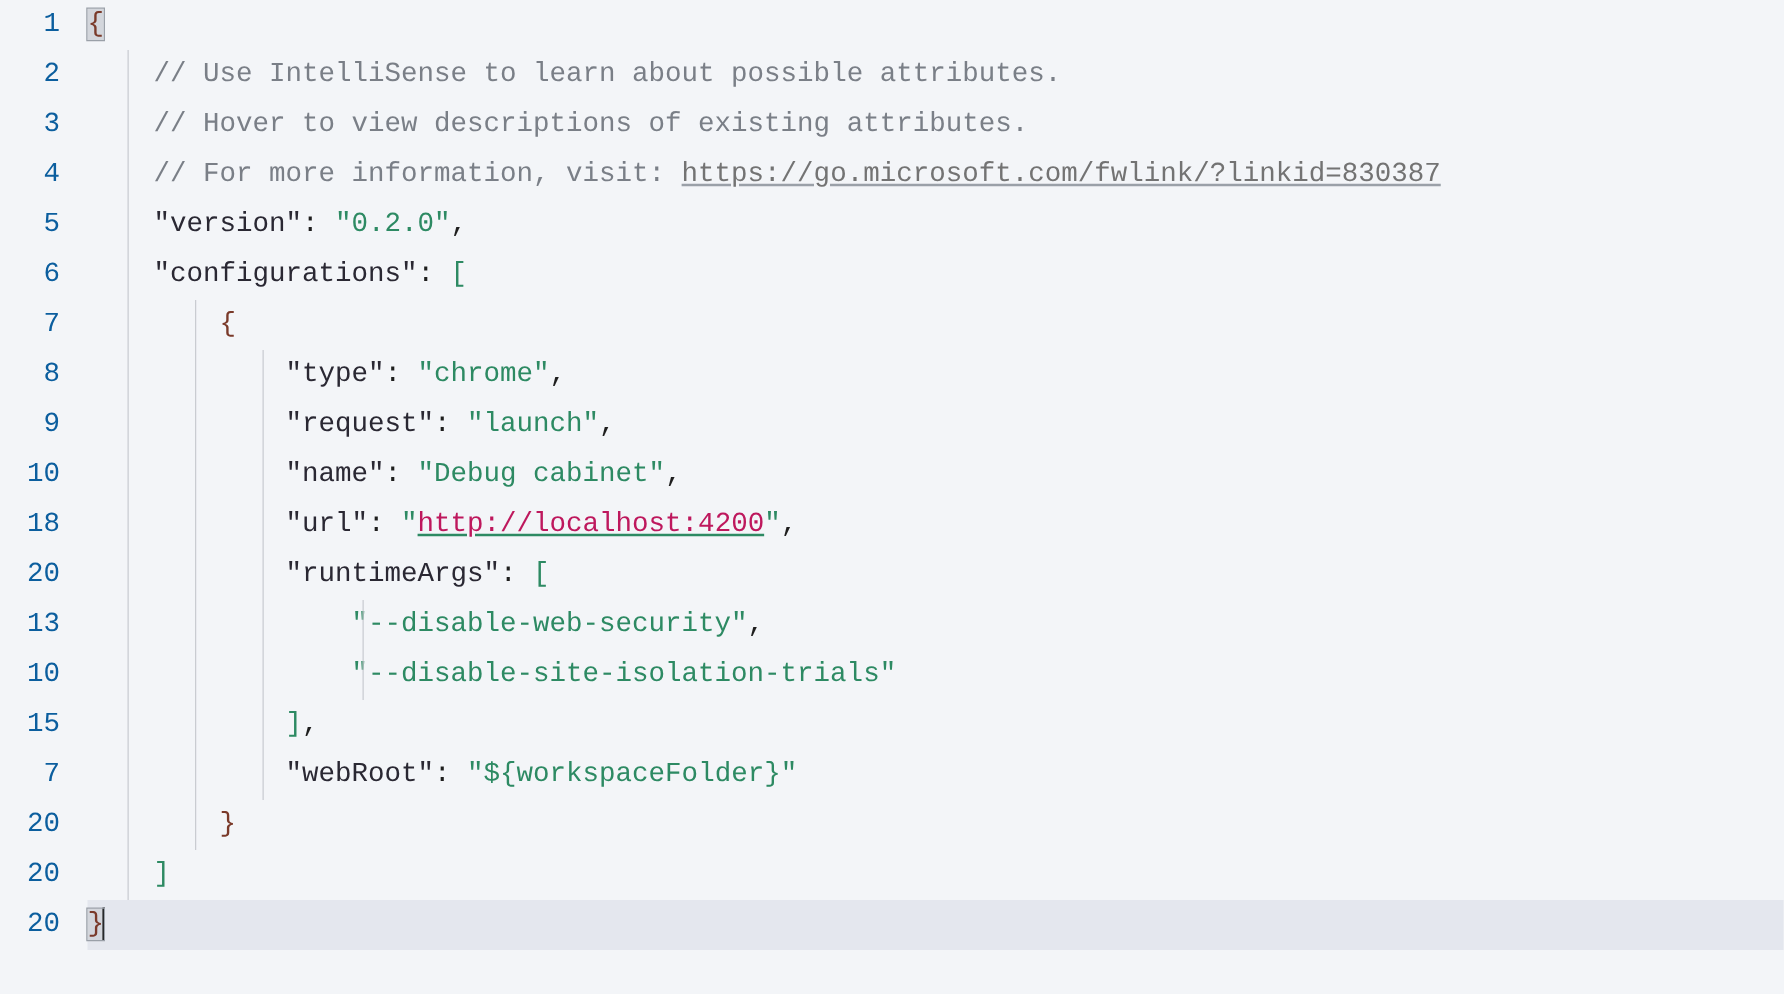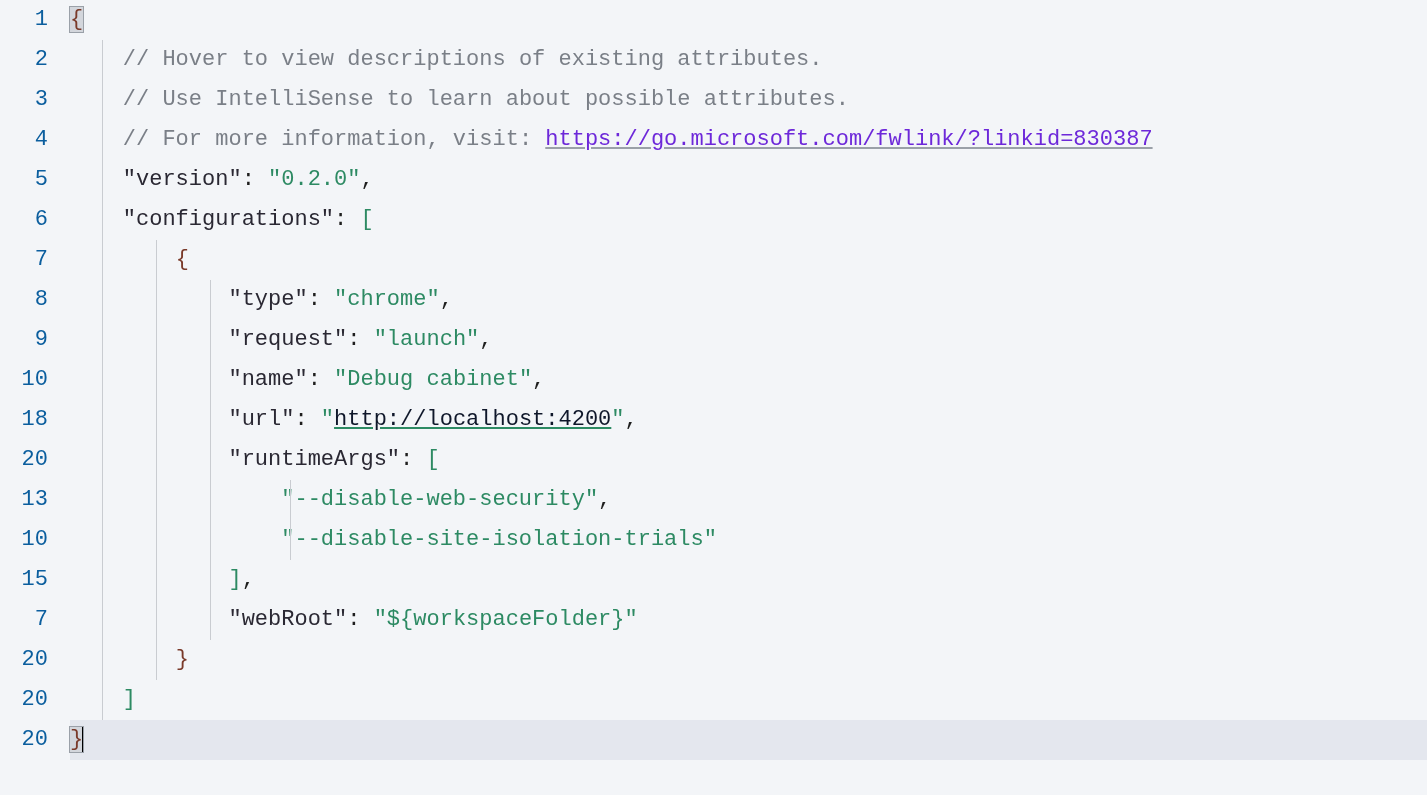--- a/index.html
+++ b/index.html
@@ -50,22 +50,22 @@
   .g2 { left: 86px; }   
   .g3 { left: 140px; }  
   .g4 { left: 220px; }  
   .indent { display:inline-block; }
   .tok-punc   { color: #1e1e1e; }
   .tok-key    { color: #2a2833; }
   .tok-str    { color: #2d8a63; }
   .tok-comment{ color: #7a7f87; }
   .tok-brace  { color: #7a3a2a; }
   .tok-bracket{ color: #2d8a63; }
-  .tok-link   { color: #6d28d9; text-decoration: underline; text-decoration-color: #9aa0a8; }
-  .tok-strlink{ color: #0f172a; text-decoration: underline; text-decoration-color: #2d8a63; }
+  .tok-link   { color: #737373; text-decoration: underline; text-decoration-color: #9aa0a8; }
+  .tok-strlink{ color: #be185d; text-decoration: underline; text-decoration-color: #2d8a63; }
   .bracket-match {
     background: #d3d6dc;
     outline: 1px solid #9aa0a8;
   }
   .cursor {
     display:inline-block;
     width:2px;
     height:26px;
     background:#000;
     vertical-align: middle;
@@ -92,22 +92,22 @@
       <div class="ln">13</div>
       <div class="ln">10</div>
       <div class="ln">15</div>
       <div class="ln">7</div>
       <div class="ln">20</div>
       <div class="ln">20</div>
       <div class="ln">20</div>
     </div>
   <div class="code">
       <div class="line"><span class="tok-brace bracket-match">{</span></div>
+      <div class="line"><span class="guide g1"></span><span class="indent">    </span><span class="tok-comment">// Use IntelliSense to learn about possible attributes.</span></div>
       <div class="line"><span class="guide g1"></span><span class="indent">    </span><span class="tok-comment">// Hover to view descriptions of existing attributes.</span></div>
-      <div class="line"><span class="guide g1"></span><span class="indent">    </span><span class="tok-comment">// Use IntelliSense to learn about possible attributes.</span></div>
       <div class="line"><span class="guide g1"></span><span class="indent">    </span><span class="tok-comment">// For more information, visit: </span><span class="tok-link">https://go.microsoft.com/fwlink/?linkid=830387</span></div>
       <div class="line"><span class="guide g1"></span><span class="indent">    </span><span class="tok-key">"version"</span><span class="tok-punc">: </span><span class="tok-str">"0.2.0"</span><span class="tok-punc">,</span></div>
       <div class="line"><span class="guide g1"></span><span class="indent">    </span><span class="tok-key">"configurations"</span><span class="tok-punc">: </span><span class="tok-bracket">[</span></div>
       <div class="line"><span class="guide g1"></span><span class="guide g2"></span><span class="indent">        </span><span class="tok-brace">{</span></div>
       <div class="line"><span class="guide g1"></span><span class="guide g2"></span><span class="guide g3"></span><span class="indent">            </span><span class="tok-key">"type"</span><span class="tok-punc">: </span><span class="tok-str">"chrome"</span><span class="tok-punc">,</span></div>
       <div class="line"><span class="guide g1"></span><span class="guide g2"></span><span class="guide g3"></span><span class="indent">            </span><span class="tok-key">"request"</span><span class="tok-punc">: </span><span class="tok-str">"launch"</span><span class="tok-punc">,</span></div>
       <div class="line"><span class="guide g1"></span><span class="guide g2"></span><span class="guide g3"></span><span class="indent">            </span><span class="tok-key">"name"</span><span class="tok-punc">: </span><span class="tok-str">"Debug cabinet"</span><span class="tok-punc">,</span></div>
       <div class="line"><span class="guide g1"></span><span class="guide g2"></span><span class="guide g3"></span><span class="indent">            </span><span class="tok-key">"url"</span><span class="tok-punc">: </span><span class="tok-str">"</span><span class="tok-strlink">http://localhost:4200</span><span class="tok-str">"</span><span class="tok-punc">,</span></div>
       <div class="line"><span class="guide g1"></span><span class="guide g2"></span><span class="guide g3"></span><span class="indent">            </span><span class="tok-key">"runtimeArgs"</span><span class="tok-punc">: </span><span class="tok-bracket">[</span></div>
       <div class="line"><span class="guide g1"></span><span class="guide g2"></span><span class="guide g3"></span><span class="guide g4"></span><span class="indent">                </span><span class="tok-str">"--disable-web-security"</span><span class="tok-punc">,</span></div>

